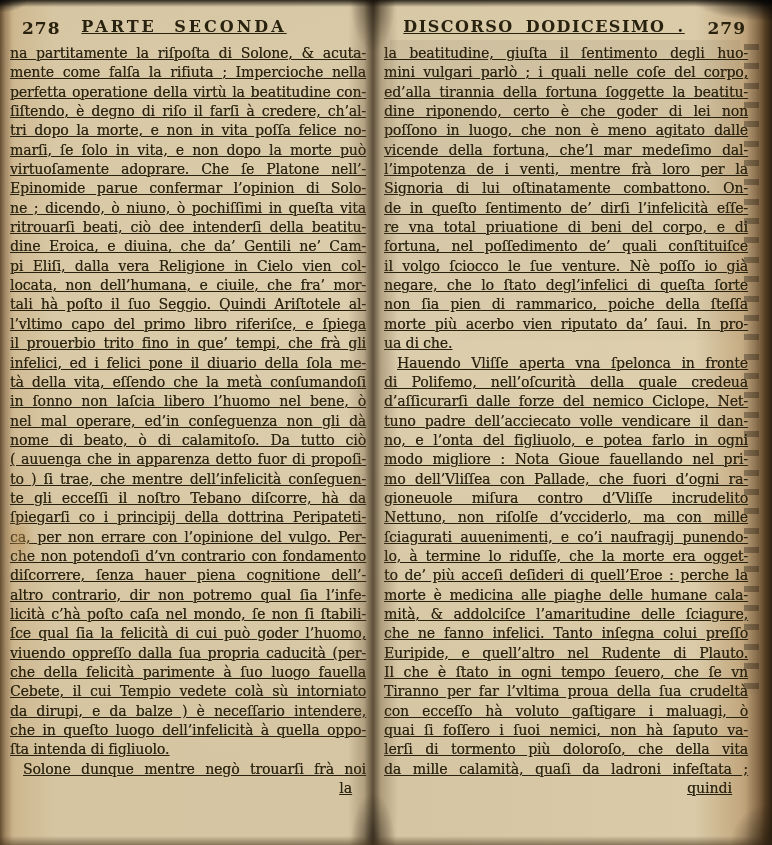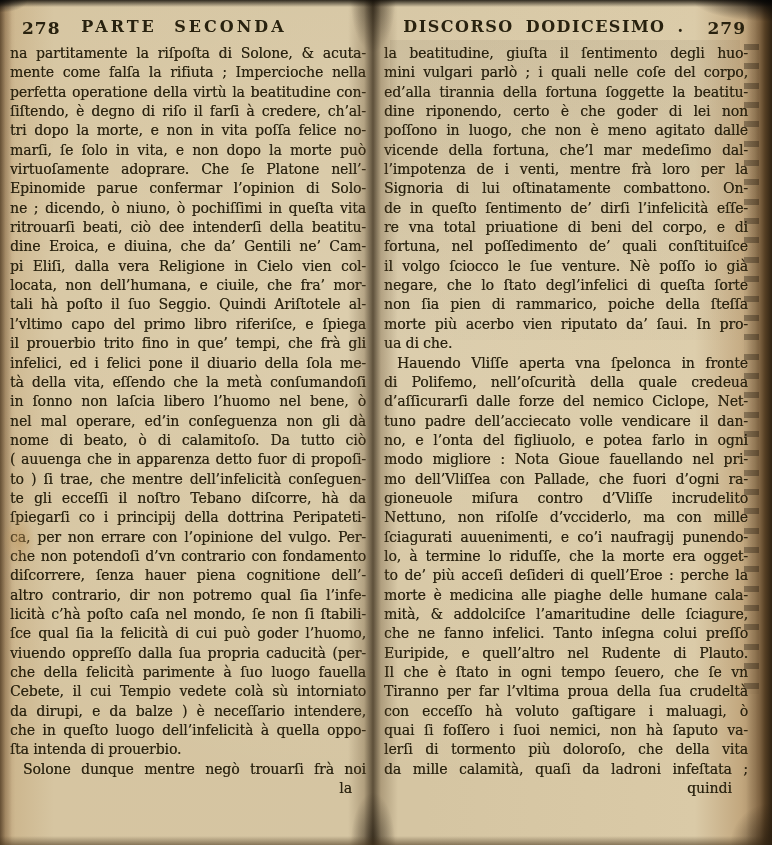--- a/index.html
+++ b/index.html
@@ -4,21 +4,21 @@
 <style>
   html,body{margin:0;padding:0;background:#111;}
   .scan{
     position:relative;width:772px;height:845px;overflow:hidden;
     font-family:"DejaVu Serif","Liberation Serif",serif;
     background:
       radial-gradient(120% 90% at 50% 38%, rgba(255,248,228,0.18), rgba(255,248,228,0) 62%),
       linear-gradient(90deg,#b1946e 0%,#cdb78f 2%,#d6c5a1 7%,#d5c5a2 45%,#d5c5a2 55%,#dacaa7 90%,#c2a77e 96%,#8f7350 100%),
       #d6c5a1;
   }
-  .page{position:absolute;top:0;height:655px;color:#29220f;}
+  .page{position:absolute;top:0;height:655px;color:#29220f;text-decoration:underline;}
   .page.left{left:0;width:368px;}
   .page.right{left:372px;width:400px;}
   .phead{position:relative;height:26px;margin-top:17px;}
   .pnum{position:absolute;top:1px;font-size:17px;font-weight:bold;letter-spacing:1px;}
   .left .pnum{left:22px;}
   .right .pnum{right:26px;}
   .ptitle{text-align:center;font-size:16px;font-weight:bold;letter-spacing:3px;word-spacing:9px;white-space:nowrap;}
   .right .ptitle{letter-spacing:1.5px;word-spacing:5px;padding-right:56px;}
   .textcol{margin-top:1px;}
   .left .textcol{padding:0 2px 0 10px;}
@@ -104,21 +104,21 @@
         <div class="tline">che non potendoſi d’vn contrario con fondamento</div>
         <div class="tline">diſcorrere, ſenza hauer piena cognitione dell’-</div>
         <div class="tline">altro contrario, dir non potremo qual ſia l’infe-</div>
         <div class="tline">licità c’hà poſto caſa nel mondo, ſe non ſi ſtabili-</div>
         <div class="tline">ſce qual ſia la felicità di cui può goder l’huomo,</div>
         <div class="tline">viuendo oppreſſo dalla ſua propria caducità (per-</div>
         <div class="tline">che della felicità parimente à ſuo luogo fauella</div>
         <div class="tline">Cebete, il cui Tempio vedete colà sù intorniato</div>
         <div class="tline">da dirupi, e da balze ) è neceſſario intendere,</div>
         <div class="tline">che in queſto luogo dell’infelicità à quella oppo-</div>
-        <div class="tline nojust">ſta intenda di prouerbio.</div>
+        <div class="tline nojust">ſta intenda di figliuolo.</div>
         <div class="tline indent">Solone dunque mentre negò trouarſi frà noi</div>
       </div>
     <div class="catchword">la</div>
   </div>
 
   <div class="page right">
     <div class="phead">
       <div class="ptitle">DISCORSO DODICESIMO .</div>
       <span class="pnum">279</span>
     </div>

